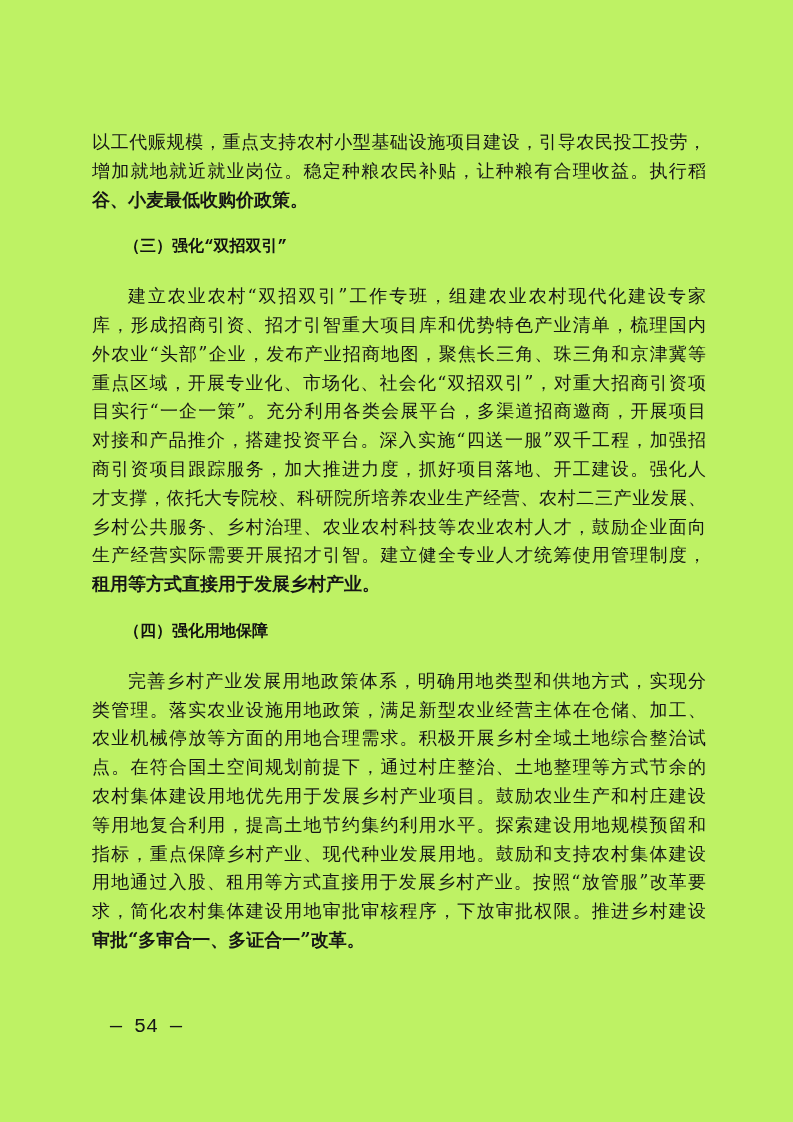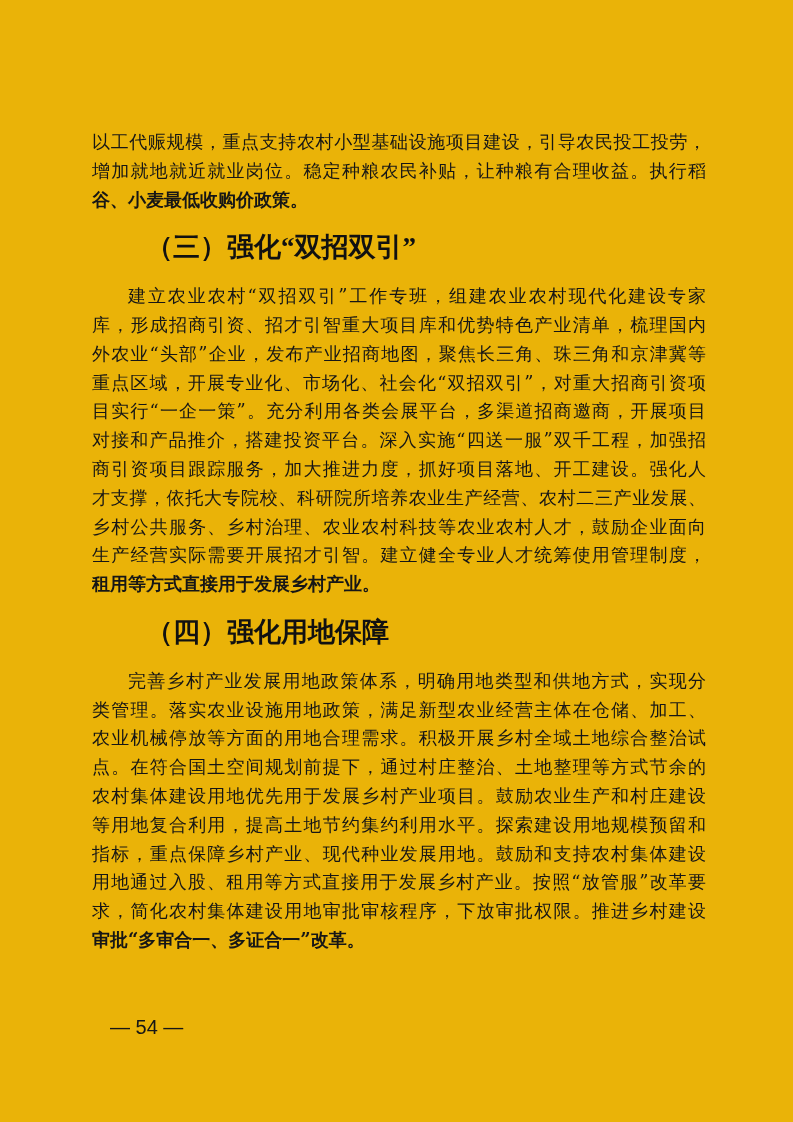--- a/index.html
+++ b/index.html
@@ -4,21 +4,21 @@
 <style>
   html, body {
     margin: 0;
     padding: 0;
     background: #ffffff;
   }
   .page {
     position: relative;
     width: 793px;
     height: 1122px;
-    background: #eab308;
+    background: #bef264;
     overflow: hidden;
     font-family: "DejaVu Serif", "Liberation Serif", serif;
     color: #161616;
   }
   .text-block {
     position: absolute;
     left: 92px;
     top: 128px;
     width: 614px;
     font-size: 18px;
@@ -34,37 +34,37 @@
     overflow: hidden;
   }
   .line.last {
     text-align-last: left;
     font-weight: bold;
   }
   .line.indent {
     text-indent: 2em;
   }
   .heading {
-    font-family: Liberation Serif, serif;
+    font-family: Liberation Mono, monospace;
     font-weight: bold;
-    font-size: 27px;
+    font-size: 16px;
     line-height: 28.8px;
     height: 28.8px;
     padding-left: 2em;
     margin: 19px 0 20px 0;
     color: #111111;
   }
   .footer {
     position: absolute;
     left: 110px;
     top: 1013px;
     font-size: 20px;
     line-height: 28px;
     color: #161616;
-    font-family: Liberation Sans, sans-serif;
+    font-family: Liberation Mono, monospace;
   }
 </style>
 </head>
 <body>
 
 <div class="page">
   <div class="text-block">
       <div class="paragraph">
         <div class="line">以工代赈规模，重点支持农村小型基础设施项目建设，引导农民投工投劳，</div>
         <div class="line">增加就地就近就业岗位。稳定种粮农民补贴，让种粮有合理收益。执行稻</div>

